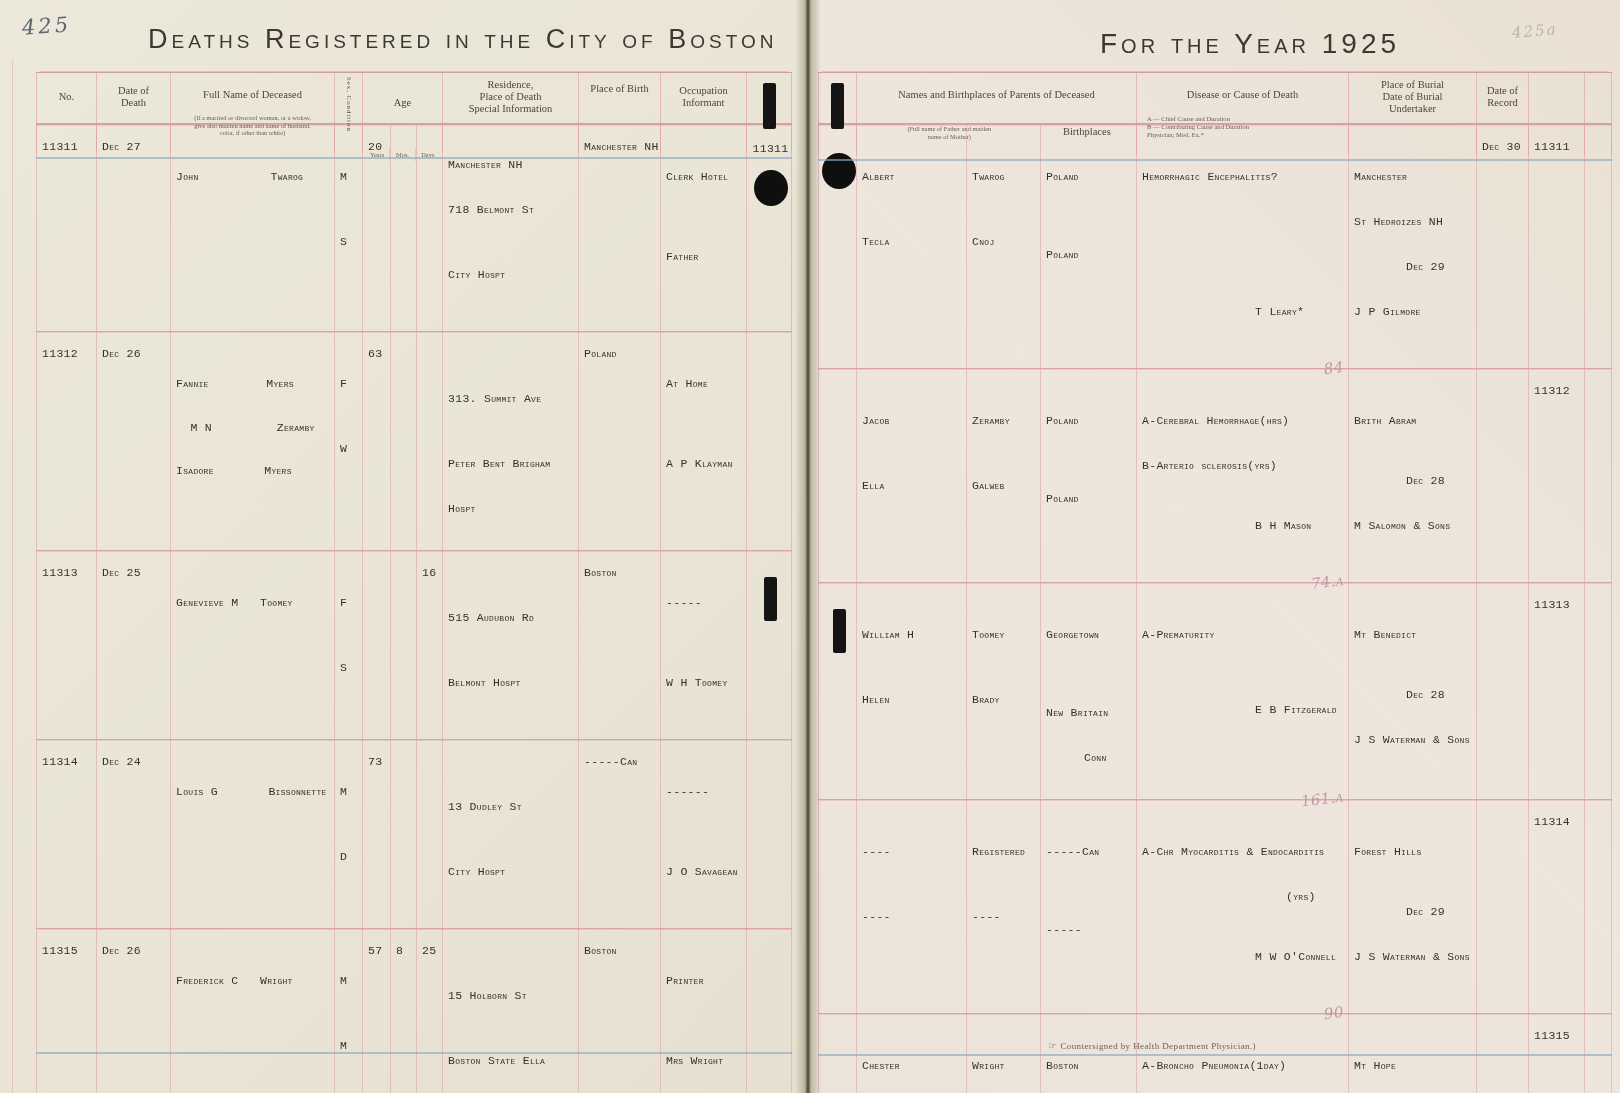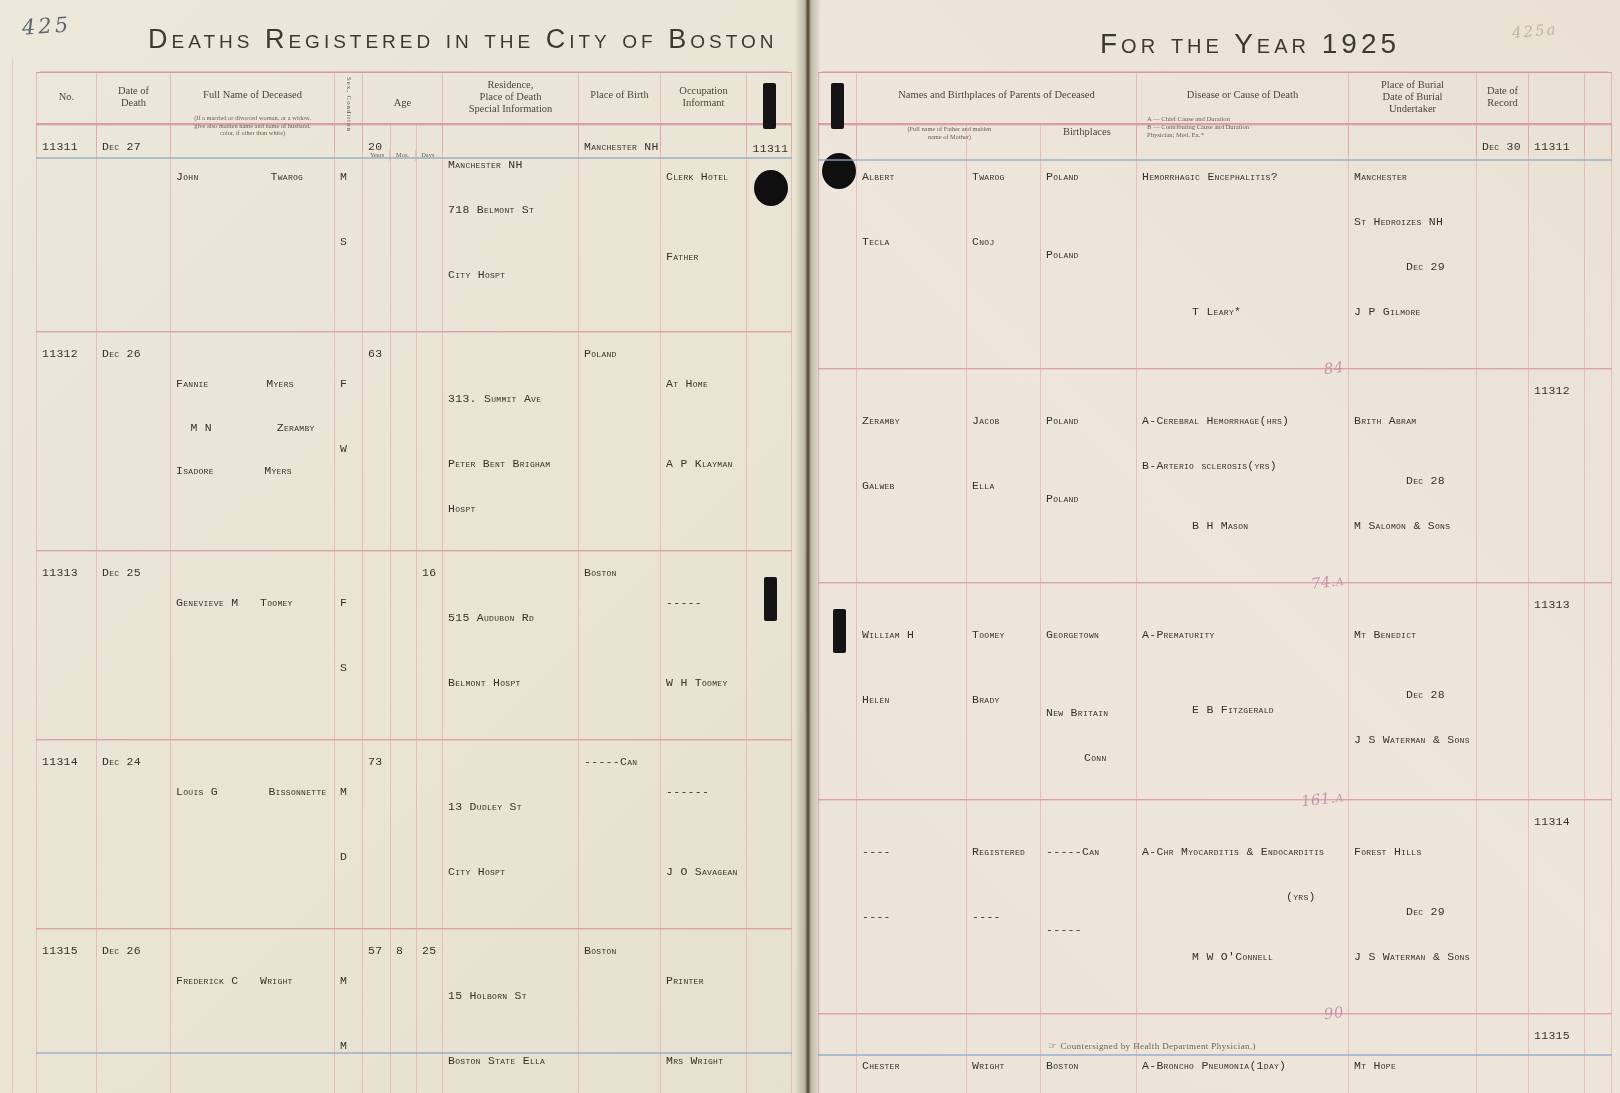--- a/index.html
+++ b/index.html
@@ -47,21 +47,21 @@
   .rec-row.h85{min-height:85px;}
   .c{border-left:1px solid rgba(222,150,163,.5);position:relative;padding:14px 2px 4px 5px;box-sizing:border-box;overflow:visible;}
   .c:last-child{border-right:1px solid rgba(222,150,163,.5);}
   .t, .t div{font-family:"Liberation Mono",monospace;font-variant-caps:small-caps;
       font-size:11.5px;line-height:15px;letter-spacing:.3px;color:#35322b;white-space:pre;}
   .l2{margin-top:20px;}
   .l2m{margin-top:18px;}
   .r0{margin-top:-12px;}
   .sub{padding-left:38px;}
   .hide:empty{display:none;}
-  .phys{margin-left:50px;}
+  .phys{margin-left:113px;}
   .bdate{margin-left:52px;}
   .ann{position:absolute;right:4px;bottom:-8px;font-family:"DejaVu Serif",serif;font-style:italic;
        font-size:15px;color:#c28fa4;transform:rotate(-7deg);opacity:.9;z-index:5;}
   .ann:empty{display:none;}
   
   .gut{display:flex;flex-direction:column;align-items:center;}
   .gno{margin-top:2px;}
   .mark{flex:none;}
   .mark.bar{width:13px;height:44px;background:#141414;border-radius:2px;margin-top:12px;}
   .mark.dot{width:34px;height:36px;background:#0f0f0f;border-radius:50%;margin-top:14px;}
@@ -101,21 +101,21 @@
           <div class="agesub">
             <span>Years</span>
             <span>Mos.</span>
             <span>Days</span>
           </div>
         </div>
       </div>
       <div class="hc" style="padding-top:6px;">Residence,
 Place of Death
 Special Information</div>
-      <div class="hc" style="padding-top:16px;">Place of Birth</div>
+      <div class="hc" style="padding-top:10px;">Place of Birth</div>
       <div class="hc" style="padding-top:12px;">Occupation
 Informant</div>
       <div class="hc"><div class="hbar"></div></div>
     </div>
 
     <div>
 
         <div class="rec-row lgrid h85">
           <div class="c t"><div class="hide">11311</div></div>
           <div class="c t"><div class="hide">Dec 27</div></div>
@@ -356,26 +356,26 @@
           <div class="c t"><div class="hide">Dec 30</div></div>
           <div class="c t"><div class="hide">11311</div></div>
           <div class="c"></div>
         </div>
 
         <div class="rec-row rgrid">
           <div class="c gut">
             <span class="mark"></span>
           </div>
           <div class="c t">
+            <div class="hide">Jacob</div>
+            <div class="hide l2">Ella</div>
+          </div>
+          <div class="c t">
             <div class="hide">Zeramby</div>
             <div class="hide l2">Galweb</div>
-          </div>
-          <div class="c t">
-            <div class="hide">Jacob</div>
-            <div class="hide l2">Ella</div>
           </div>
           <div class="c t">
             <div class="hide">Poland</div>
             
             <div class="hide l2m">Poland</div>
             
           </div>
           <div class="c t">
             <div class="hide">A-Cerebral Hemorrhage(hrs)</div>
             <div class="hide">B-Arterio sclerosis(yrs)</div>

